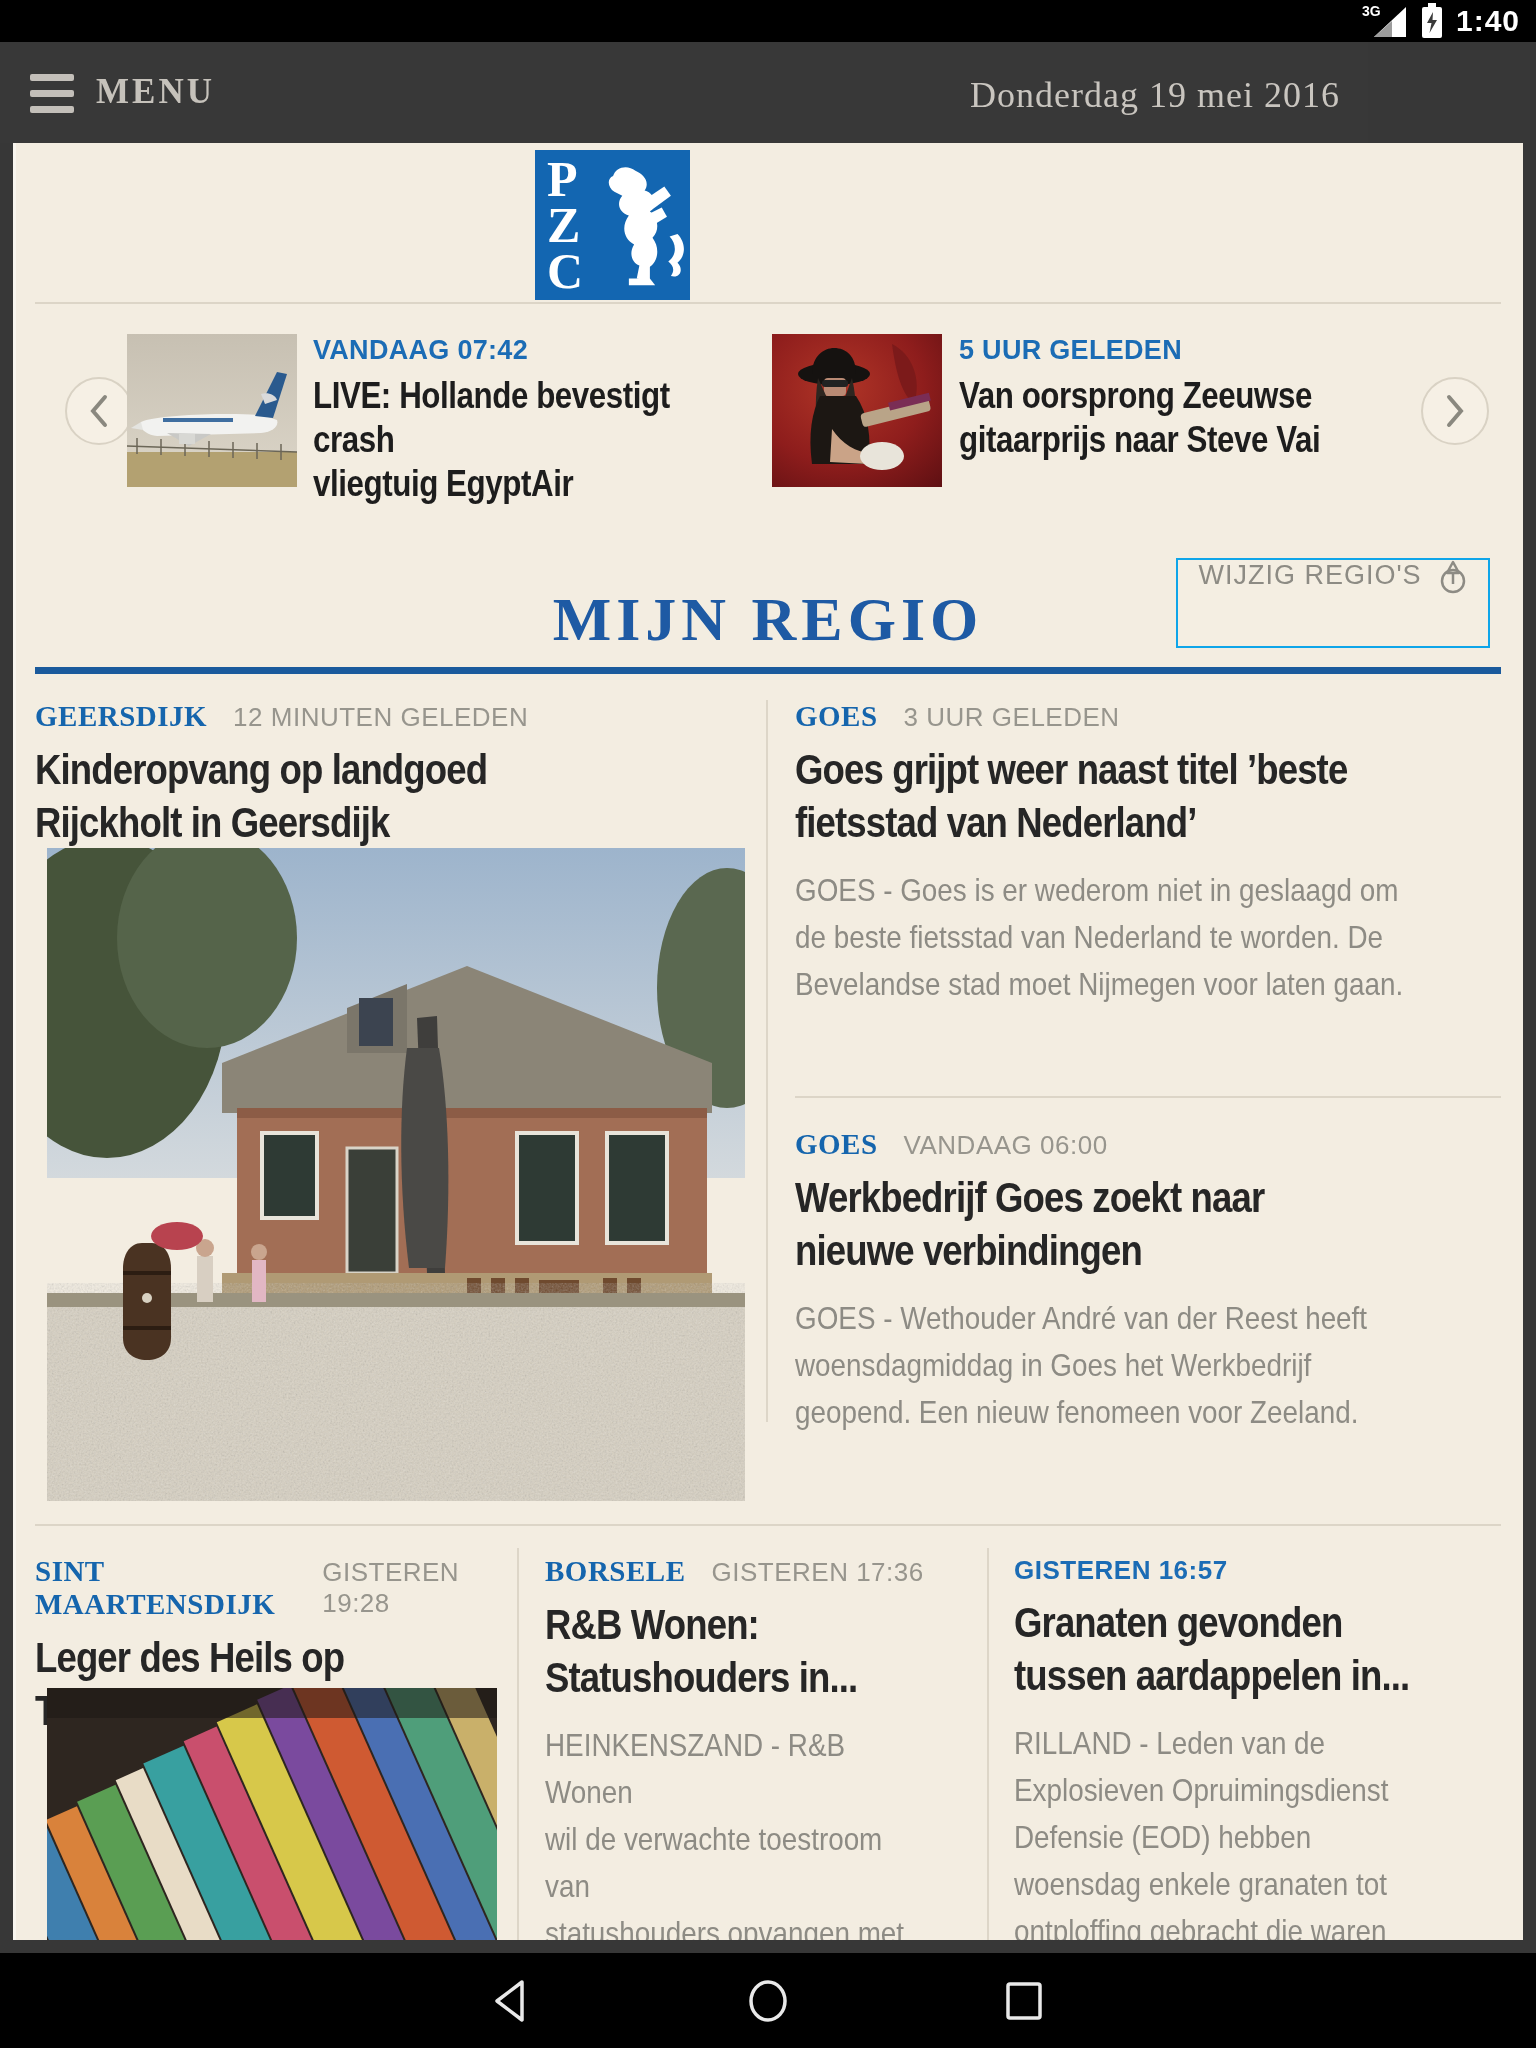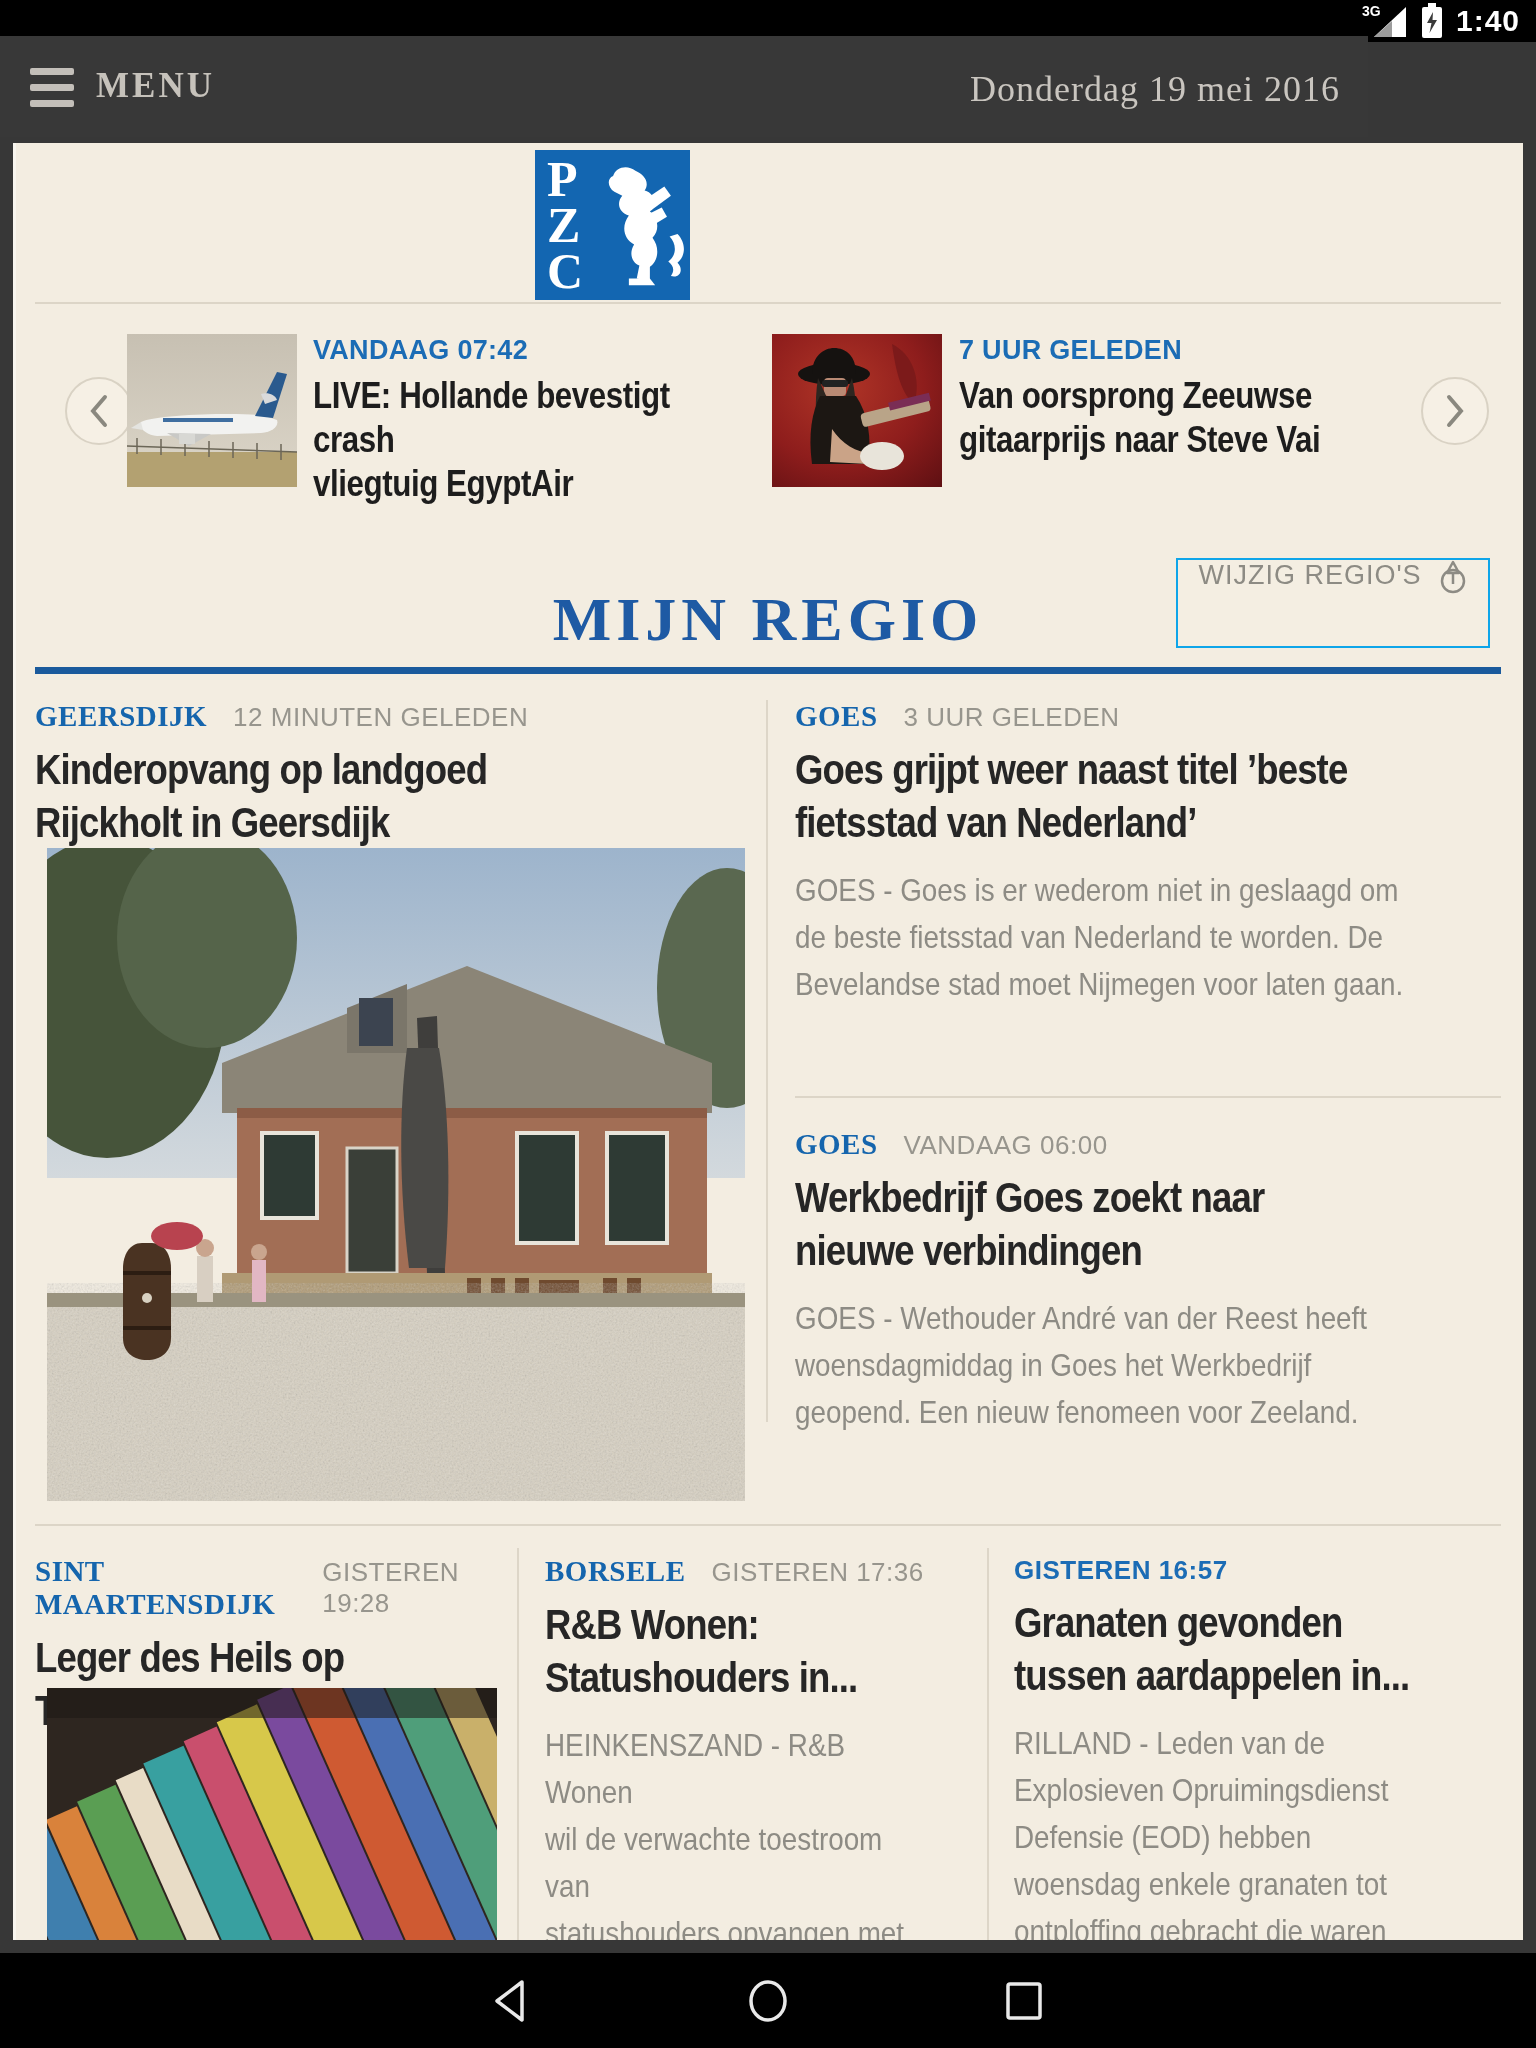--- a/index.html
+++ b/index.html
@@ -4,21 +4,21 @@
 <style>
   html,body{margin:0;padding:0;background:#000;}
   #screen{position:relative;width:1536px;height:2048px;background:#eab308;overflow:hidden;
           font-family:"Liberation Sans",sans-serif;}
   
   .status-bar{position:absolute;top:0;left:0;width:1536px;height:42px;background:#000;}
   .status-cluster{position:absolute;right:16px;top:0;height:42px;display:flex;align-items:center;gap:12px;}
   .status-time{color:#fff;font-size:30px;font-weight:700;letter-spacing:1px;}
   
   .app-bg{position:absolute;top:42px;left:0;width:1536px;height:1911px;background:#373737;}
-  .app-bar{position:absolute;top:36px;left:0;width:1368px;height:101px;background:#383838;}
+  .app-bar{position:absolute;top:42px;left:0;width:1368px;height:101px;background:#383838;}
   .menu-btn{position:absolute;left:30px;top:28px;display:flex;align-items:center;gap:22px;cursor:pointer;}
   .burger{display:flex;flex-direction:column;gap:9px;padding-top:4px;}
   .burger span{display:block;width:44px;height:7px;border-radius:2px;background:#c3bfb9;}
   .menu-label{font-family:"Liberation Serif",serif;font-weight:700;font-size:35px;color:#c6c2bb;letter-spacing:3px;}
   .app-date{position:absolute;right:28px;top:32px;font-family:"Liberation Serif",serif;
             font-size:36px;color:#c9c5bf;letter-spacing:1px;}
   
   .card{position:absolute;left:13px;top:143px;width:1510px;height:1797px;background:#f3ede1;
         overflow:hidden;box-shadow:inset 3px 0 0 rgba(255,255,255,.45);}
   .hr{position:absolute;background:#dcd5c7;height:2px;}
@@ -177,21 +177,21 @@
           <path d="M48,62 C40,78 36,100 40,130 L96,130 C100,104 96,80 84,62 Z" fill="#1c1713"></path>
           <rect x="88" y="80" width="70" height="14" rx="4" fill="#b9a488" transform="rotate(-14 88 80)"></rect>
           <g fill="#7a2d55" transform="rotate(-14 88 80)">
               <rect x="118" y="76" width="42" height="8"></rect>
             </g>
           <path d="M60,95 C70,110 84,118 100,120 L96,130 L58,128 Z" fill="#caa387"></path>
           <ellipse cx="110" cy="122" rx="22" ry="14" fill="#e8e4da"></ellipse>
         </svg>
       </div>
       <div class="car-txt" style="left:946px;width:450px;">
-        <div class="car-tag">7 UUR GELEDEN</div>
+        <div class="car-tag">5 UUR GELEDEN</div>
         <div class="car-headline cx">Van oorsprong Zeeuwse
 gitaarprijs naar Steve Vai</div>
       </div>
 
       <div class="car-arrow" style="left:1408px;">
         <svg width="22" height="34" viewBox="0 0 22 34">
           <polyline points="5,3 17,17 5,31" fill="none" stroke="#8a887f" stroke-width="4" stroke-linecap="round"></polyline>
         </svg>
       </div>
     </div>

